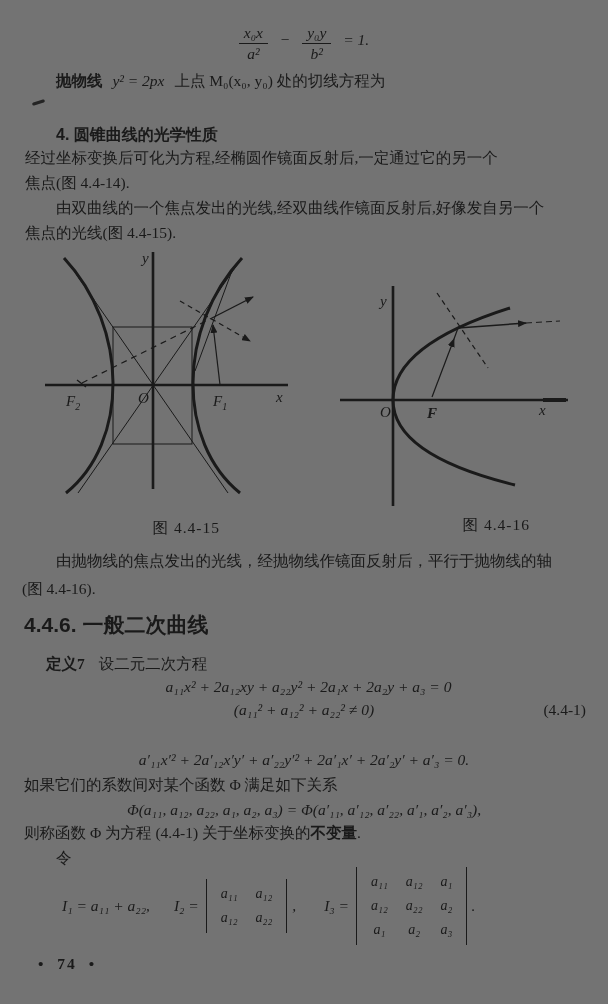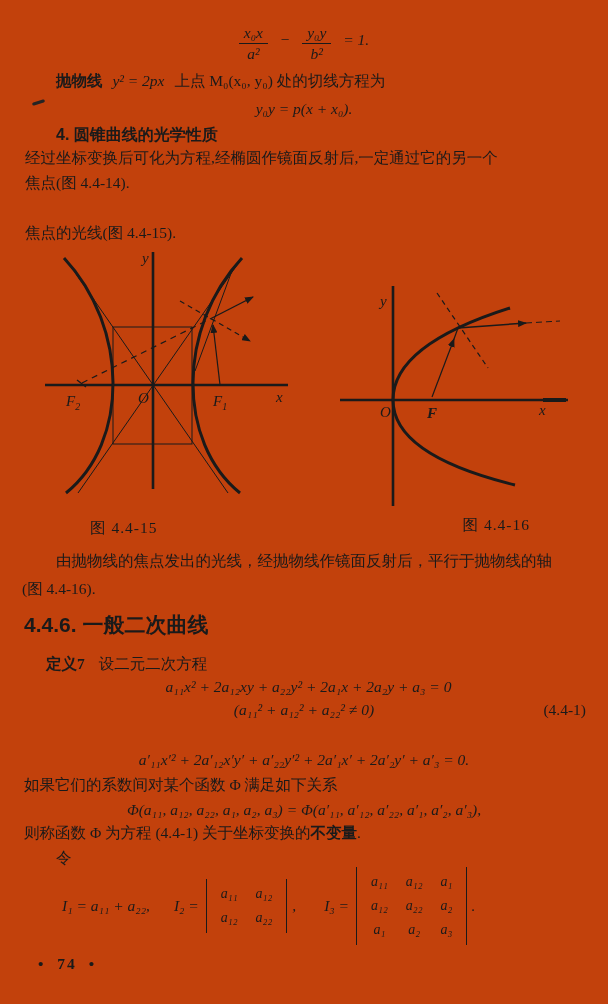--- a/index.html
+++ b/index.html
@@ -1,18 +1,18 @@
 <!DOCTYPE html>
 <html><head>
 <meta charset="utf-8">
 <style>
   html,body{margin:0;padding:0;background:#e8e8e6;}
   .page{
     position:relative;width:608px;height:1004px;margin:0 auto;
-    background:#c2410c;color:#1a1a1a;overflow:hidden;
+    background:#737373;color:#1a1a1a;overflow:hidden;
     font-family:"Liberation Serif","DejaVu Serif",serif;
     font-size:15.5px;line-height:1.45;
   }
   .abs{position:absolute;}
   .center{left:0;right:0;text-align:center;}
   .math{font-style:italic;}
   .cn{font-style:normal;}
   .bold-cn{font-weight:700;}
   .heading-sans{font-family:"Liberation Sans","DejaVu Sans",sans-serif;font-weight:700;}
   
@@ -48,27 +48,27 @@
   </div>
 
   <div class="abs" style="top:70px;left:56px;">
     <span class="bold-cn">抛物线</span>
     <span class="math" style="padding:0 6px;">y² = 2px</span>
     <span class="cn">上点 M₀(x₀, y₀) 处的切线方程为</span>
   </div>
 
   <div class="abs artifact" style="top:101px;left:32px;"></div>
 
-  <div class="abs center math" style="top:98px;">y₀y = p(x + x₀).</div>
 
   <div class="abs heading-sans" style="top:123px;left:56px;font-size:16px;">4. 圆锥曲线的光学性质</div>
 
   <div class="abs cn" style="top:147px;left:25px;">经过坐标变换后可化为方程,经椭圆作镜面反射后,一定通过它的另一个</div>
   <div class="abs cn" style="top:172px;left:25px;">焦点(图 4.4-14).</div>
 
+  <div class="abs cn" style="top:197px;left:56px;">由双曲线的一个焦点发出的光线,经双曲线作镜面反射后,好像发自另一个</div>
   <div class="abs cn" style="top:222px;left:25px;font-family:Liberation Serif, serif;">焦点的光线(图 4.4-15).</div>
 
   <svg class="abs" style="top:248px;left:30px;" width="290" height="262" viewBox="0 0 290 262">
     <defs>
       <marker id="ar15" markerUnits="userSpaceOnUse" markerWidth="9" markerHeight="7" refX="8" refY="3.5" orient="auto">
         <path d="M0,0 L9,3.5 L0,7 Z" fill="#1a1a1a"></path>
       </marker>
     </defs>
     <line x1="15" y1="137" x2="258" y2="137" stroke="#1a1a1a" stroke-width="2.6"></line>
     <line x1="123" y1="4" x2="123" y2="241" stroke="#1a1a1a" stroke-width="2.6"></line>
@@ -105,21 +105,21 @@
     <line x1="124" y1="89" x2="128" y2="78" stroke="#1a1a1a" stroke-width="1.2"></line>
     <line x1="128" y1="78" x2="196" y2="73" stroke="#1a1a1a" stroke-width="1.4" marker-end="url(#ar16)"></line>
     <line x1="196" y1="73" x2="230" y2="71" stroke="#1a1a1a" stroke-width="1" stroke-dasharray="6 4"></line>
     <line x1="107" y1="43" x2="158" y2="118" stroke="#1a1a1a" stroke-width="1.2" stroke-dasharray="5 4"></line>
     <text x="50" y="56" font-size="15">y</text>
     <text x="209" y="165" font-size="15">x</text>
     <text x="50" y="167" font-size="15">O</text>
     <text x="97" y="168" font-size="15" font-weight="bold">F</text>
   </svg>
 
-  <div class="abs caption" style="top:517px;left:90px;width:130px;text-align:left;">图  4.4-15</div>
+  <div class="abs caption" style="top:517px;left:90px;width:130px;text-align:right;">图  4.4-15</div>
   <div class="abs caption" style="top:514px;left:400px;width:130px;text-align:right;">图  4.4-16</div>
 
   <div class="abs cn" style="top:550px;left:56px;">由抛物线的焦点发出的光线，经抛物线作镜面反射后，平行于抛物线的轴</div>
   <div class="abs cn" style="top:578px;left:22px;">(图 4.4-16).</div>
 
   <div class="abs heading-sans" style="top:610px;left:24px;font-size:21px;">4.4.6. 一般二次曲线</div>
 
   <div class="abs" style="top:653px;left:46px;">
     <span class="bold-cn">定义7</span>
     <span class="cn" style="padding-left:10px;">设二元二次方程</span>

